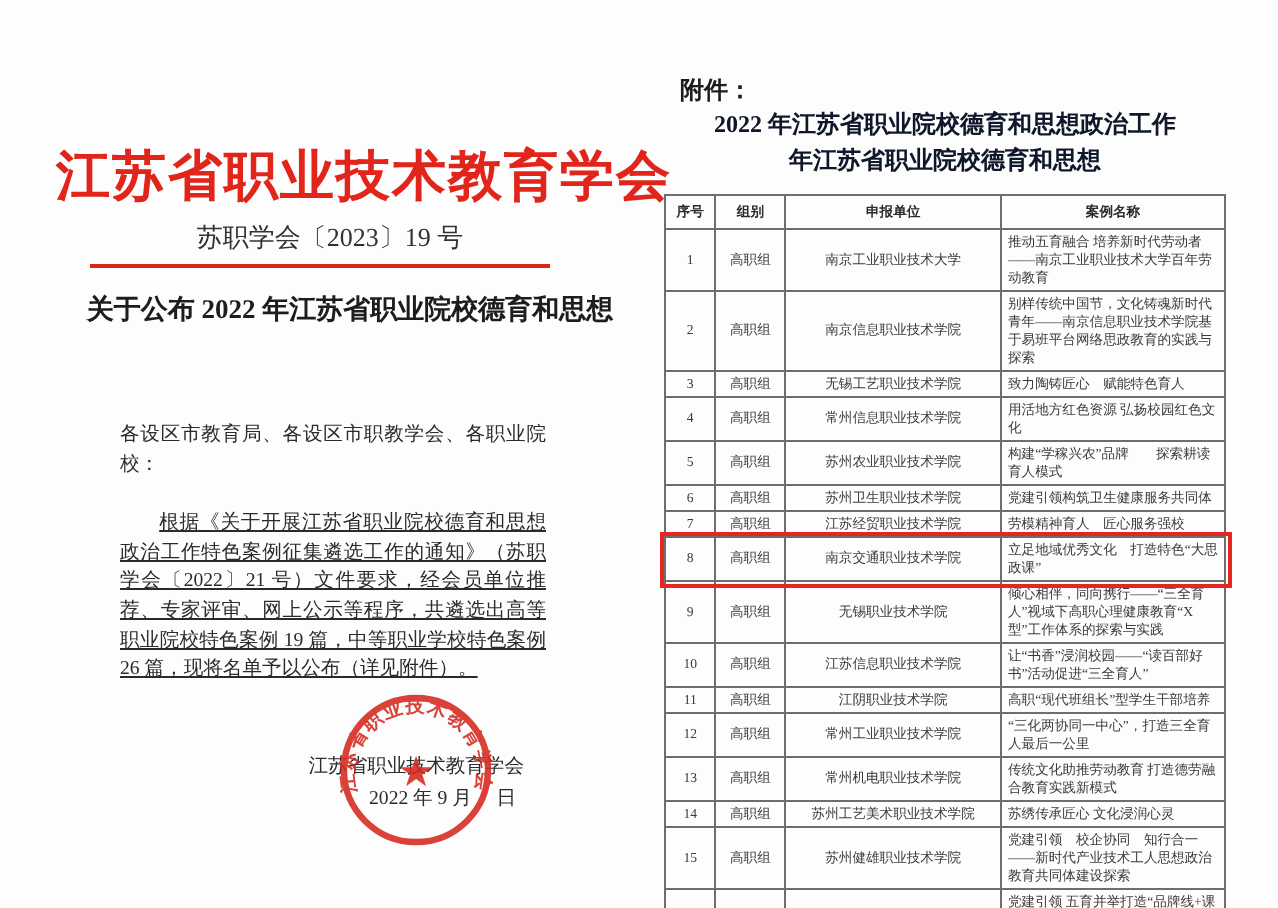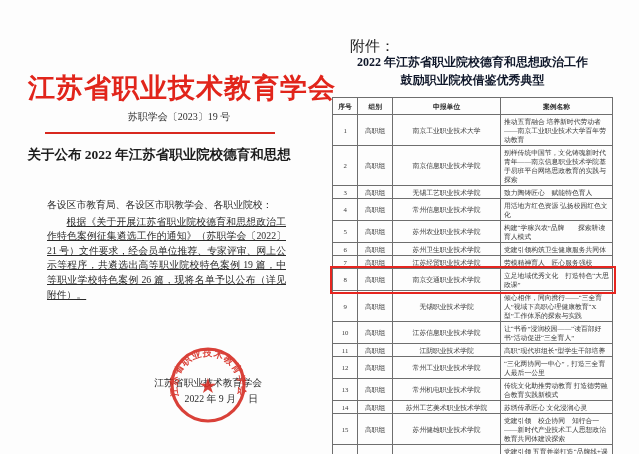--- a/index.html
+++ b/index.html
@@ -3,36 +3,36 @@
 <meta charset="utf-8">
 <style>
   html,body{margin:0;padding:0;background:#e9e9e9;}
   #shot{position:relative;width:639px;height:454px;background:#fdfdfd;overflow:hidden;
         font-family:"Liberation Serif","DejaVu Serif",serif;color:#2e2e2e;}
   .abs{position:absolute;}
 
   
   #org-title{left:28px;top:70px;width:294px;text-align:center;font-size:27px;font-weight:900;
              color:#e1251b;letter-spacing:1px;white-space:nowrap;}
-  #doc-number{left:34px;top:110px;width:290px;text-align:center;font-size:10px;color:#313131;}
+  #doc-number{left:20px;top:110px;width:290px;text-align:center;font-size:13px;color:#313131;}
   #red-divider{left:45px;top:132px;width:230px;height:2px;background:#d8281e;}
-  #notice-title{left:19px;top:145px;width:280px;text-align:center;font-size:13.5px;font-weight:bold;
+  #notice-title{left:35px;top:145px;width:280px;text-align:center;font-size:13.5px;font-weight:bold;
                 line-height:19px;color:#1d1d1d;}
   #left-body{left:45px;top:196px;width:243px;font-size:9.8px;line-height:14.6px;
              text-align:justify;color:#2b2b2b;}
-  #left-body p{margin:2px;}
+  #left-body p{margin:15px;}
   #left-body p.indent{text-indent:2em;text-decoration:underline;}
   #signature{left:45px;top:377px;width:243px;text-align:right;padding-right:26px;
              font-size:9.8px;color:#2b2b2b;box-sizing:border-box;}
   #date-line{left:53px;top:393px;width:243px;text-align:right;padding-right:38px;
              font-size:9.8px;color:#2b2b2b;box-sizing:border-box;}
   #seal{left:167px;top:344px;width:82px;height:82px;opacity:.88;pointer-events:none;}
 
   
-  #annex-label{left:350px;top:37px;font-size:15px;font-weight:normal;color:#1d1d1d;}
+  #annex-label{left:340px;top:37px;font-size:12px;font-weight:bold;color:#1d1d1d;}
   #annex-title{left:330px;top:53px;width:285px;text-align:center;font-size:12px;font-weight:bold;
                line-height:18px;color:#0f172a;}
   #results-table{left:332px;top:97px;width:281px;}
   #results-table table{width:100%;border-collapse:collapse;table-layout:fixed;
                        font-family:"Liberation Serif","DejaVu Serif",serif;}
   #results-table th,#results-table td{border:1px solid #6e6e6e;padding:1.5px 3px;
                        font-size:6.8px;line-height:9px;color:#3a3a3a;vertical-align:middle;}
   #results-table th{font-weight:bold;text-align:center;height:13px;color:#2c2c2c;}
   #results-table td.c-no,#results-table td.c-group,#results-table td.c-unit{text-align:center;}
   #results-table td.c-case{text-align:left;}
@@ -63,21 +63,21 @@
     <path id="sealArc" d="M 12 54 A 31 31 0 1 1 70 54" fill="none"></path>
     <text font-size="9.5" fill="#d5281e" font-weight="bold" letter-spacing="1" font-family="'Liberation Serif','DejaVu Serif',serif">
       <textPath href="#sealArc" startOffset="50%" text-anchor="middle" id="seal-text-path">江苏省职业技术教育学会</textPath>
     </text>
     <text x="41" y="49" font-size="21" text-anchor="middle" fill="#d5281e">★</text>
   </svg>
 
   <div class="abs" id="annex-label">附件：</div>
   <div class="abs" id="annex-title">
     <div>2022 年江苏省职业院校德育和思想政治工作</div>
-    <div>鼓励职业院校借鉴优秀典型</div>
+    <div>年江苏省职业院校德育和思想</div>
   </div>
 
   <div class="abs" id="results-table">
     <table>
       <colgroup>
         <col class="w-no">
           <col class="w-group">
           <col class="w-unit">
           <col class="w-case">
       </colgroup>

